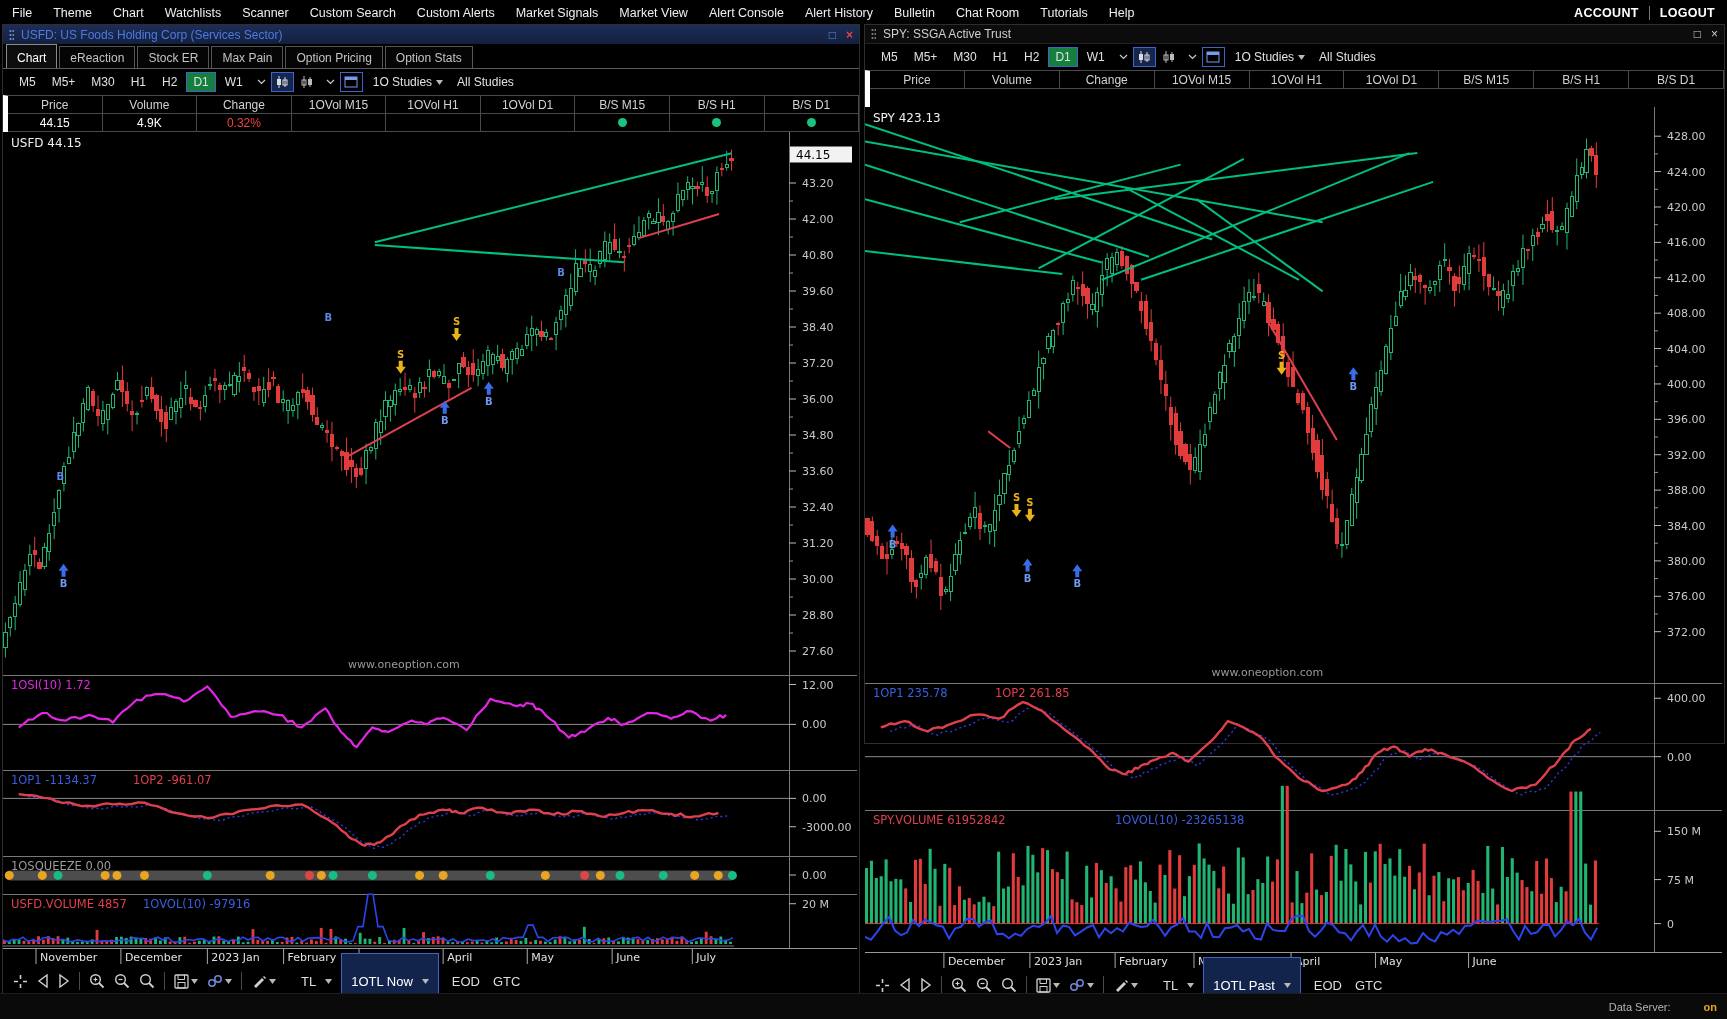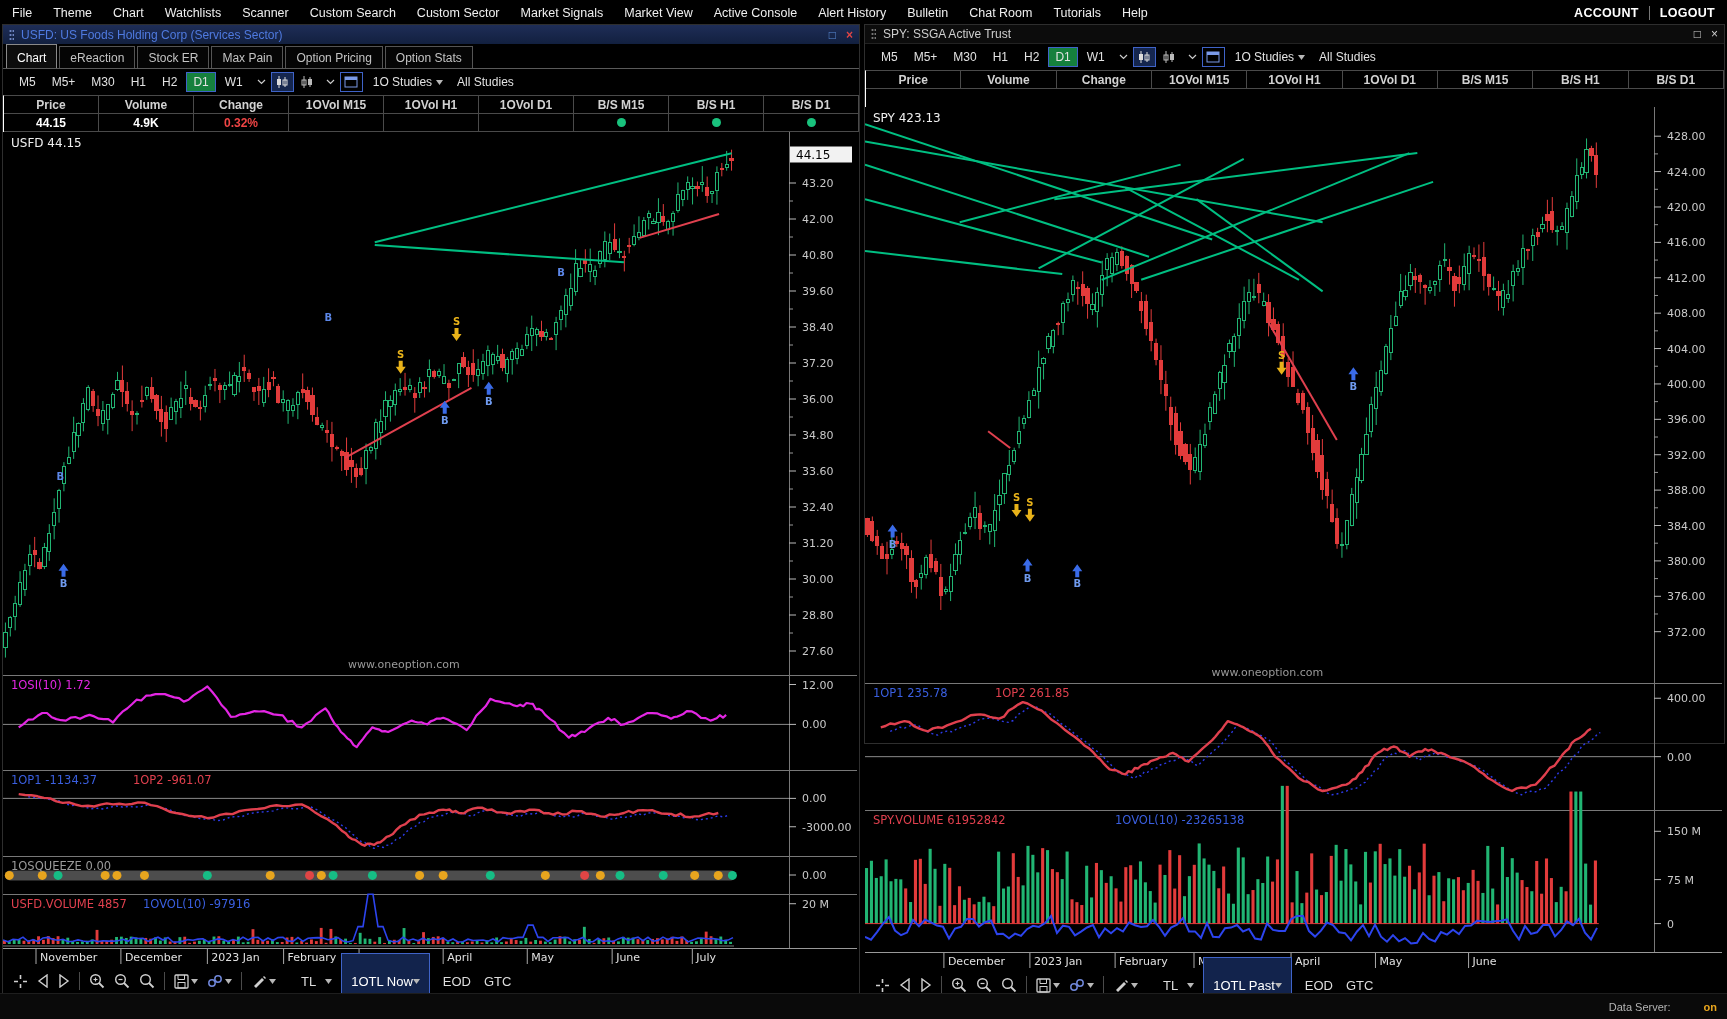--- a/index.html
+++ b/index.html
@@ -39,55 +39,55 @@
   .tf { padding:2px 6px; border:1px solid transparent; margin-right:2px; cursor:default; white-space:nowrap; }
   .tf.selected { border-color:#3f63c8; background:#15803d; }
   .chev { margin:0 5px; display:flex; align-items:center; }
   .iconbox { width:23px; height:20px; border:1px solid transparent; display:flex; align-items:center; justify-content:center; margin-right:2px; }
   .iconbox.selected { border-color:#3f63c8; background:#15264e; }
   .iconbox.bluebox { border-color:#3f63c8; }
   .studies-label { margin-left:8px; margin-right:4px; white-space:nowrap; }
   .allstudies { margin-left:14px; white-space:nowrap; }
   .caret-svg { display:inline-block; }
   
-  .qtable { flex:0 0 37px; display:flex; flex-direction:column; border-top:1px solid #4a4a4a; border-left:1px solid #ffffff;font-weight:bold; }
+  .qtable { flex:0 0 37px; display:flex; flex-direction:column; border-top:1px solid #4a4a4a; border-left:5px solid #ffffff; }
   .qrow { display:flex; height:18px; }
   .qcell { flex:1; border-right:1px solid #4a4a4a; border-bottom:1px solid #4a4a4a; display:flex; align-items:center; justify-content:center; font-size:12px; color:#fff; overflow:hidden; }
   .qhead { color:#d2d2d2; }
   .dot { width:9px; height:9px; border-radius:50%; }
   
   .chart-wrap { flex:0 0 auto; }
   svg { display:block; font-family:"DejaVu Sans", sans-serif; }
   
   .btoolbar { height:30px; flex:0 0 30px; display:flex; align-items:center; padding:0 10px; gap:9px; color:#ddd; font-size:13px; }
   .sep { width:1px; height:18px; background:#4a4a4a; }
   .bicon { display:flex; align-items:center; gap:2px; }
   .tl-label { margin-left:16px; }
-  .mode-box { display:flex; align-items:center; border:1px solid #3f63c8; background:#12234c; padding:20px 9px; color:#fff; white-space:nowrap; }
+  .mode-box { display:flex; align-items:center; gap:9px; border:1px solid #3f63c8; background:#12234c; padding:20px 9px; color:#fff; white-space:nowrap; }
   .plain-label { margin-left:4px; }
   
   .statusbar { position:absolute; left:0; right:0; bottom:0; height:26px; background:#0a0a0a; border-top:1px solid #1e1e1e;
                display:flex; align-items:center; justify-content:flex-end; padding:0 10px; font-size:11px; color:#b4b4b4; }
   .status-value { color:#e8a51e; font-weight:bold; margin-left:5px;padding-left:28px; }
 </style>
 </head>
 <body>
 
 <div class="menubar">
   <div class="menu-items" id="menu-items">
       <span class="menu-item">File</span>
       <span class="menu-item">Theme</span>
       <span class="menu-item">Chart</span>
       <span class="menu-item">Watchlists</span>
       <span class="menu-item">Scanner</span>
       <span class="menu-item">Custom Search</span>
-      <span class="menu-item">Custom Sector</span>
+      <span class="menu-item">Custom Alerts</span>
       <span class="menu-item">Market Signals</span>
       <span class="menu-item">Market View</span>
-      <span class="menu-item">Active Console</span>
+      <span class="menu-item">Alert Console</span>
       <span class="menu-item">Alert History</span>
       <span class="menu-item">Bulletin</span>
       <span class="menu-item">Chat Room</span>
       <span class="menu-item">Tutorials</span>
       <span class="menu-item">Help</span>
     </div>
   <div class="menu-right">
     <span class="menu-strong">ACCOUNT</span>
     <span class="mdiv"></span>
     <span class="menu-strong">LOGOUT</span>

